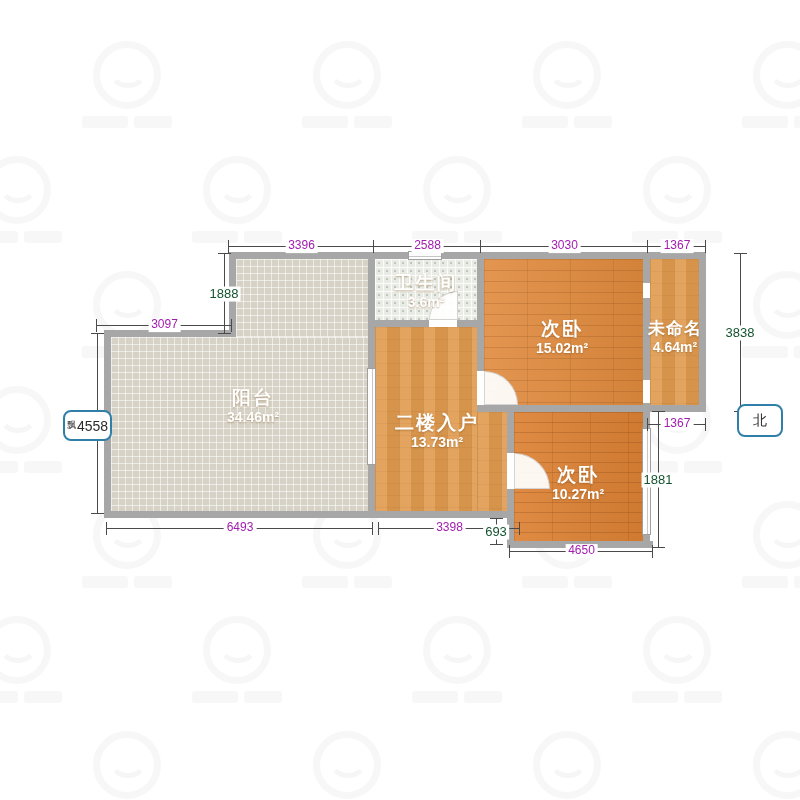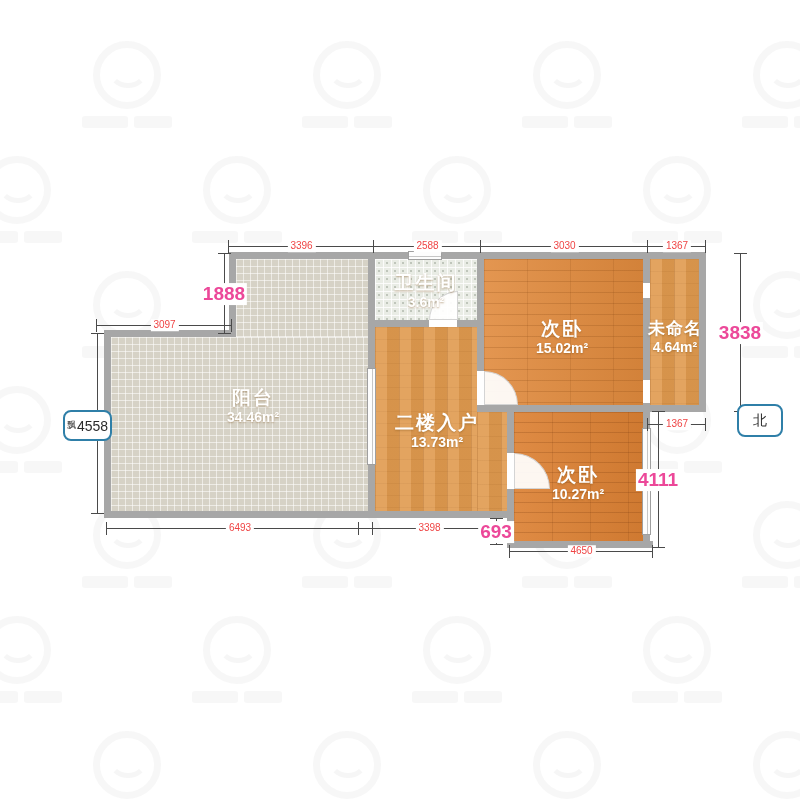--- a/index.html
+++ b/index.html
@@ -57,26 +57,26 @@
               text-shadow:0 1px 2px rgba(120,75,20,.45);}
   .room-label .nm{display:block;font-size:19px;letter-spacing:2px;line-height:1.15;}
   .room-label .ar{display:block;font-size:14px;letter-spacing:0;line-height:1.25;}
   .room-label.small .nm{font-size:17px;letter-spacing:1px;}
 
   
   .dim-h{position:absolute;height:0;border-top:1px solid #4a4a4a;z-index:5;}
   .dim-h .tk{position:absolute;width:1px;height:13px;top:-7px;background:#4a4a4a;}
   .dim-h .tk.l{left:-1px}.dim-h .tk.r{right:0}
   .dim-h .lbl{position:absolute;left:50%;top:-1px;transform:translate(-50%,-50%);
-              background:#fff;padding:0 3px;font-size:10px;color:#ef4444;white-space:nowrap;line-height:1.15;}
+              background:#fff;padding:0 3px;font-size:12px;color:#a21caf;white-space:nowrap;line-height:1.15;}
   .dim-v{position:absolute;width:0;border-left:1px solid #4a4a4a;z-index:5;}
   .dim-v .tk{position:absolute;height:1px;width:13px;left:-7px;background:#4a4a4a;}
   .dim-v .tk.t{top:-1px}.dim-v .tk.b{bottom:0}
   .dim-v .lbl{position:absolute;top:50%;left:-1px;transform:translate(-50%,-50%);
-              background:#fff;padding:0 2px;font-size:19px;color:#ec4899;white-space:nowrap;line-height:1.15;font-weight:bold;}
+              background:#fff;padding:0 2px;font-size:13px;color:#14532d;white-space:nowrap;line-height:1.15;}
 
   
   .pill{position:absolute;background:#fff;border:2px solid #2f7fa8;border-radius:8px;
         display:flex;align-items:center;justify-content:center;color:#2b2b2b;z-index:6;
         box-sizing:border-box;font-size:14px;}
   .pill .pfx{font-size:9px;margin-right:1px;}
 </style>
 </head>
 <body>
 
@@ -419,21 +419,21 @@
   <div class="pill" style="left:63px;top:410px;width:49px;height:31px;">
     <span class="pfx">飘</span>
     <span>4558</span>
   </div>
 
   <div class="dim-h" style="left:107px;top:528px;width:266px;">
     <span class="tk l"></span>
       <span class="tk r"></span>
     <span class="lbl">6493</span>
   </div>
-  <div class="dim-h" style="left:359px;top:528px;width:141px;">
+  <div class="dim-h" style="left:379px;top:528px;width:141px;">
     <span class="tk l"></span>
       <span class="tk r"></span>
     <span class="lbl">3398</span>
   </div>
   <div class="dim-v" style="left:496px;top:519px;height:26px;">
     <span class="tk t"></span>
       <span class="tk b"></span>
     <span class="lbl">693</span>
   </div>
   <div class="dim-h" style="left:510px;top:551px;width:143px;">
@@ -448,20 +448,20 @@
     <span class="lbl">3838</span>
   </div>
   <div class="dim-h" style="left:648px;top:424px;width:58px;">
     <span class="tk l"></span>
       <span class="tk r"></span>
     <span class="lbl">1367</span>
   </div>
   <div class="dim-v" style="left:658px;top:412px;height:136px;">
     <span class="tk t"></span>
       <span class="tk b"></span>
-    <span class="lbl">4111</span>
+    <span class="lbl">1881</span>
   </div>
 
   <div class="pill" style="left:737px;top:404px;width:46px;height:33px;">
     <span>北</span>
   </div>
 
 </div>
 
 </body></html>

